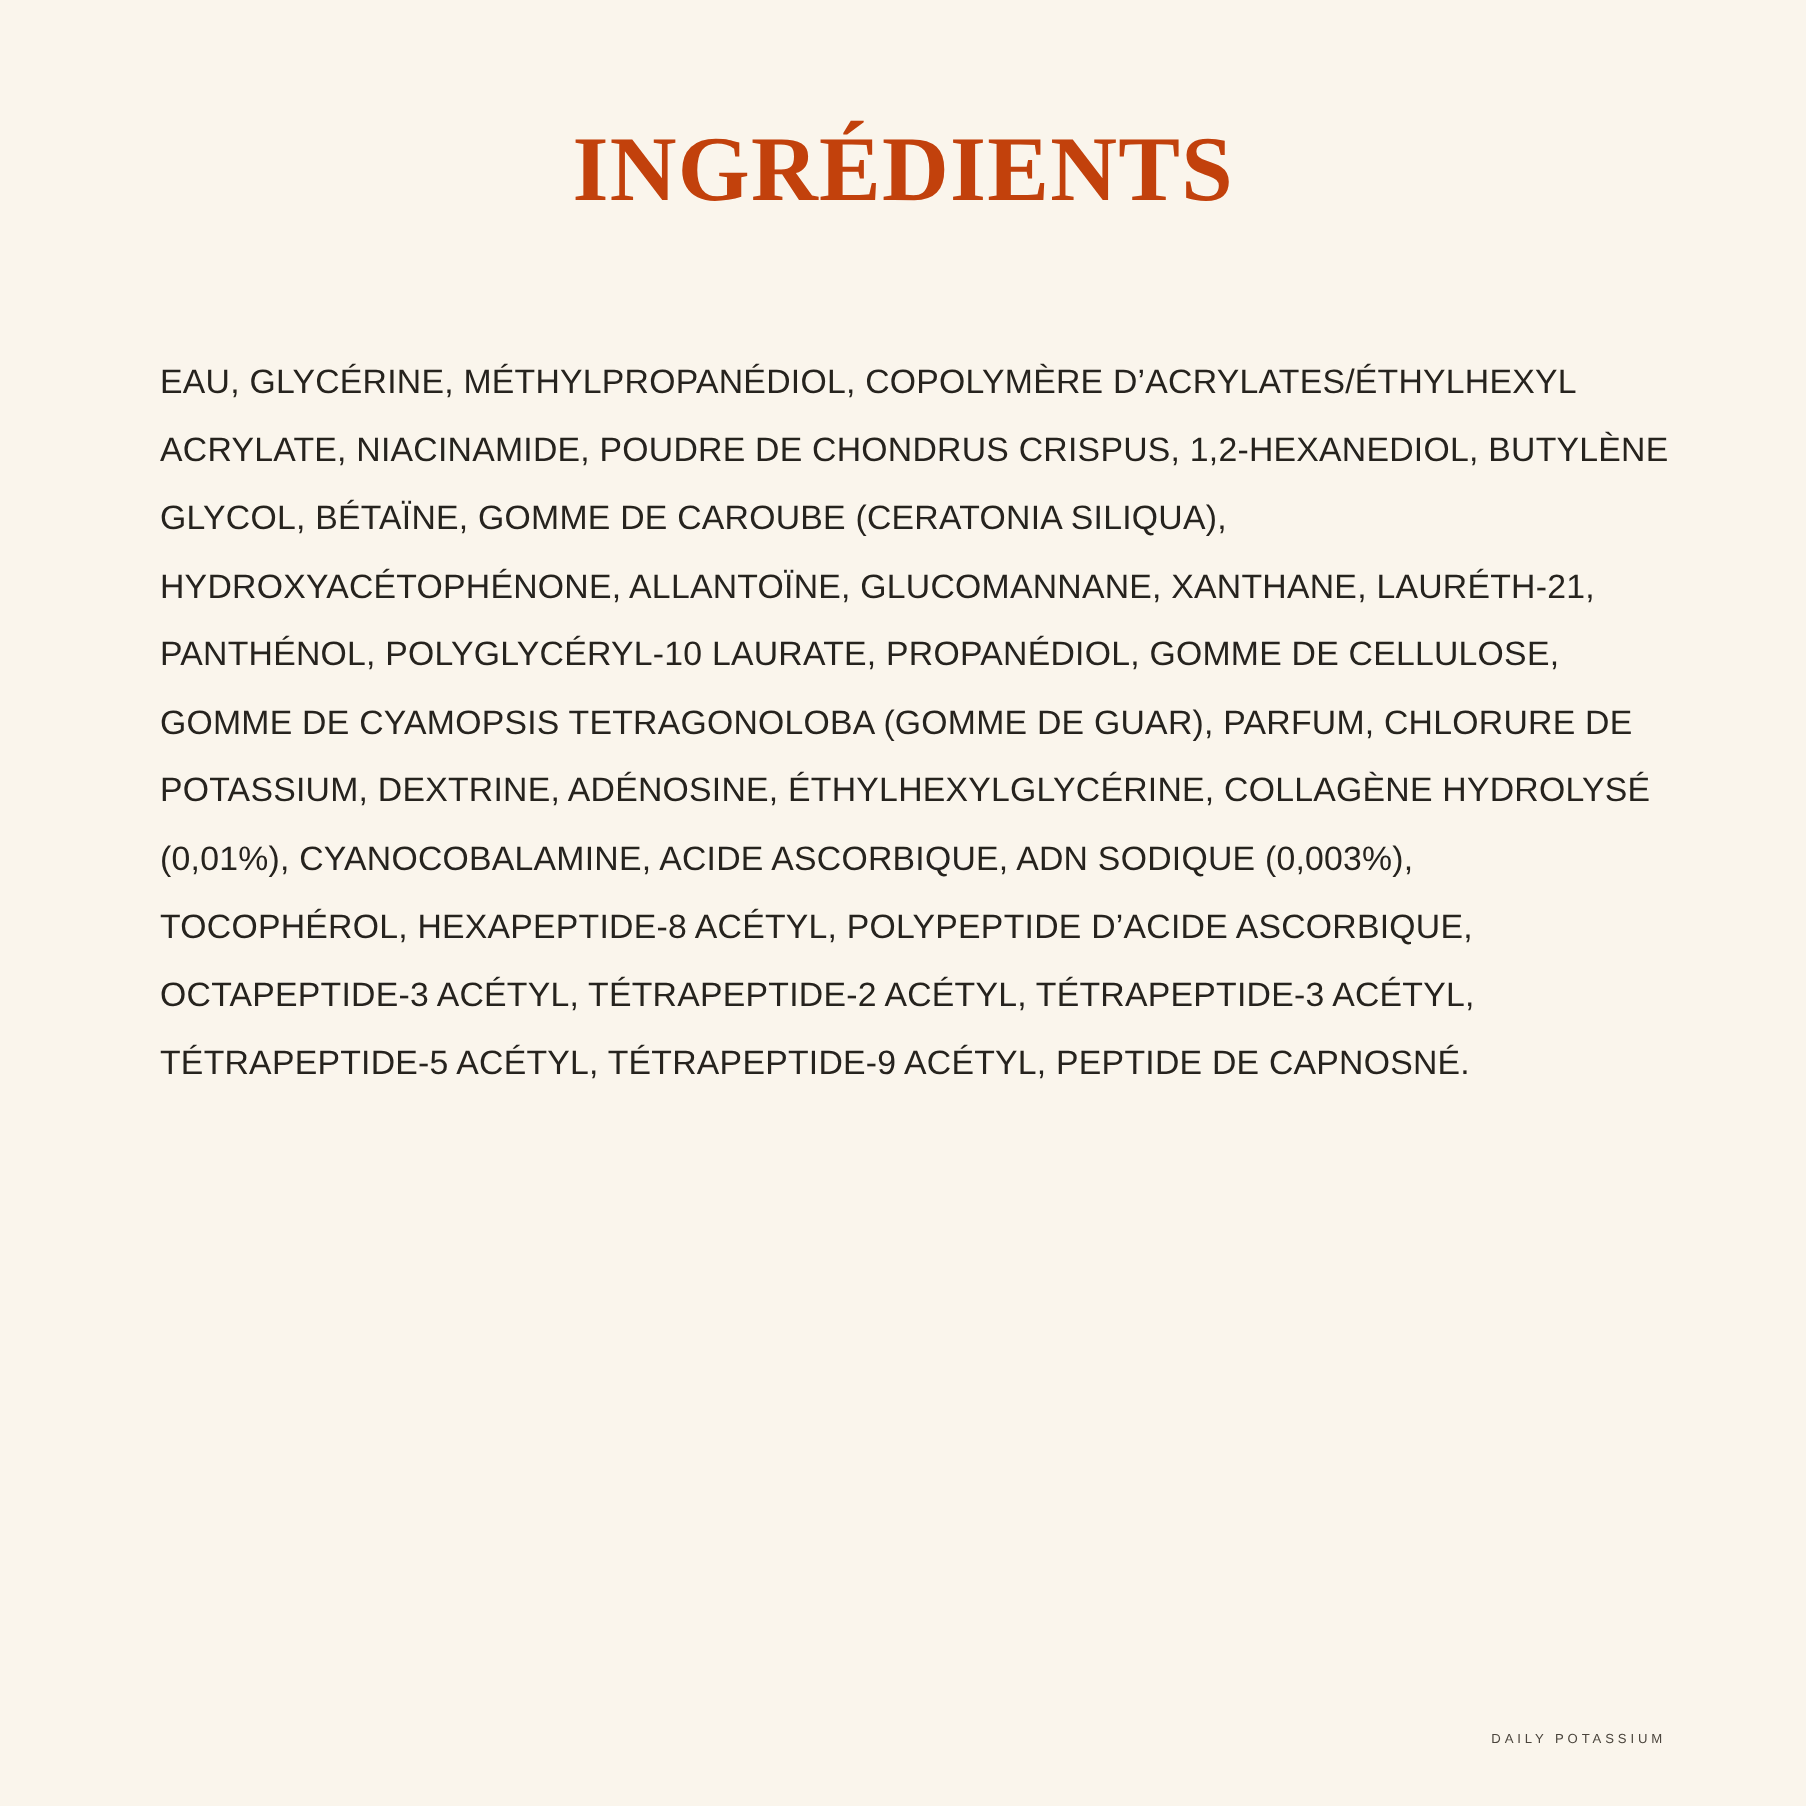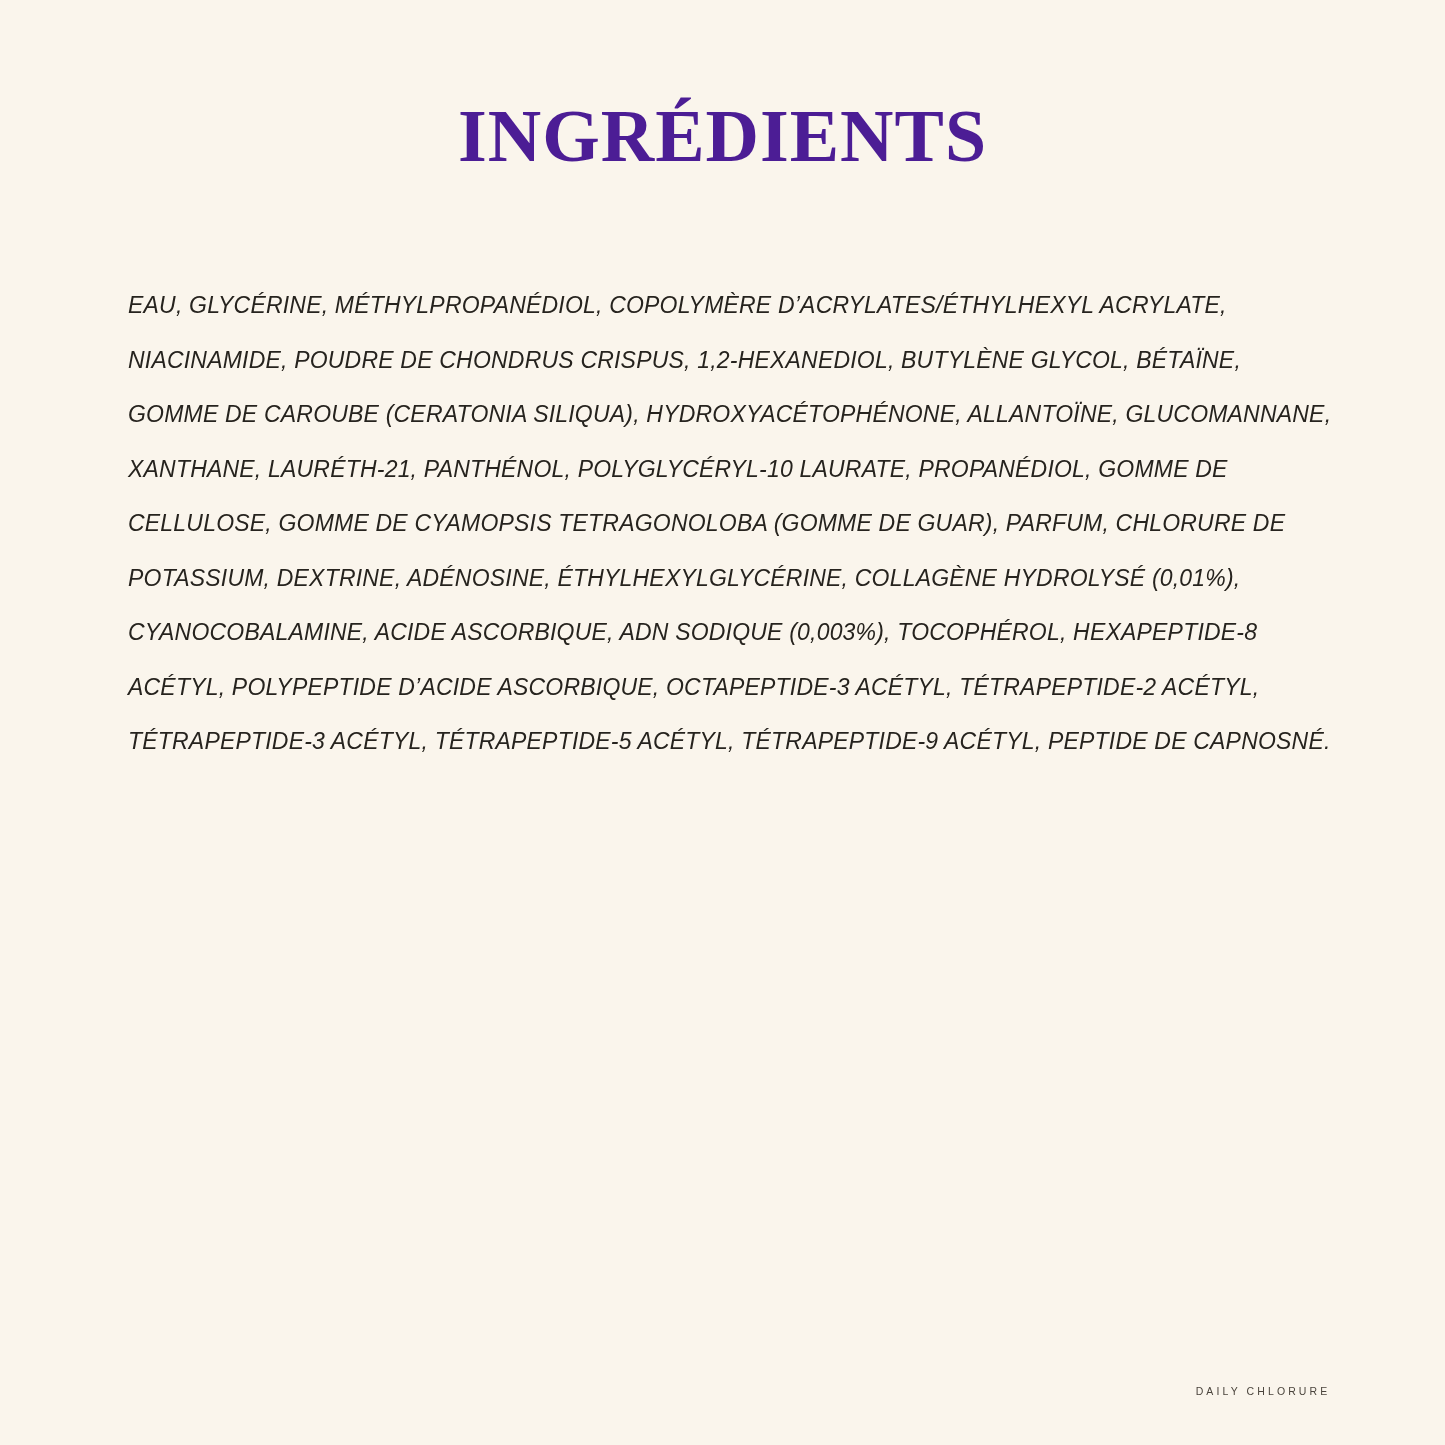--- a/index.html
+++ b/index.html
@@ -24,34 +24,33 @@
   .title {
     position: absolute;
     top: 98px;
     left: 0;
     width: 1445px;
     text-align: center;
     font-family: "Liberation Serif", serif;
     font-weight: bold;
     font-size: 74px;
     letter-spacing: 1px;
-    color: #4c1d95;
+    color: #c2410c;
     line-height: 1.05;
   }
   .body-text {
     position: absolute;
     top: 278px;
     left: 128px;
     width: 1208px;
-    font-size: 23px;
+    font-size: 27px;
     line-height: 54.5px;
     letter-spacing: 0.2px;
     color: #26231e;
     text-align: left;
-    font-style: italic;
   }
   .paragraph {
     margin: 0;
   }
   .paragraph + .paragraph {
     margin-top: 0;
   }
   .brand {
     position: absolute;
     right: 52px;
@@ -78,16 +77,16 @@
 
 <div class="page">
 
   <div class="title">INGRÉDIENTS</div>
 
   <div class="body-text">
     <p class="paragraph">EAU, GLYCÉRINE, MÉTHYLPROPANÉDIOL, COPOLYMÈRE D’ACRYLATES/ÉTHYLHEXYL ACRYLATE, NIACINAMIDE, POUDRE DE CHONDRUS CRISPUS, 1,2-HEXANEDIOL, BUTYLÈNE GLYCOL, BÉTAÏNE, GOMME DE CAROUBE (CERATONIA SILIQUA), HYDROXYACÉTOPHÉNONE, ALLANTOÏNE, GLUCOMANNANE, XANTHANE, LAURÉTH-21, PANTHÉNOL, POLYGLYCÉRYL-10 LAURATE, PROPANÉDIOL, GOMME DE CELLULOSE, GOMME DE CYAMOPSIS TETRAGONOLOBA (GOMME DE GUAR), PARFUM, CHLORURE DE POTASSIUM, DEXTRINE, ADÉNOSINE, ÉTHYLHEXYLGLYCÉRINE, COLLAGÈNE HYDROLYSÉ (0,01%), CYANOCOBALAMINE, ACIDE ASCORBIQUE, ADN SODIQUE (0,003%), TOCOPHÉROL, HEXAPEPTIDE-8 ACÉTYL, POLYPEPTIDE D’ACIDE ASCORBIQUE, OCTAPEPTIDE-3 ACÉTYL, TÉTRAPEPTIDE-2 ACÉTYL, TÉTRAPEPTIDE-3 ACÉTYL, TÉTRAPEPTIDE-5 ACÉTYL, TÉTRAPEPTIDE-9 ACÉTYL, PEPTIDE DE CAPNOSNÉ.</p>
   </div>
 
   <div class="brand">
-    <div class="brand-tagline">DAILY CHLORURE</div>
+    <div class="brand-tagline">DAILY POTASSIUM</div>
   </div>
 
 </div>
 
 </body></html>

